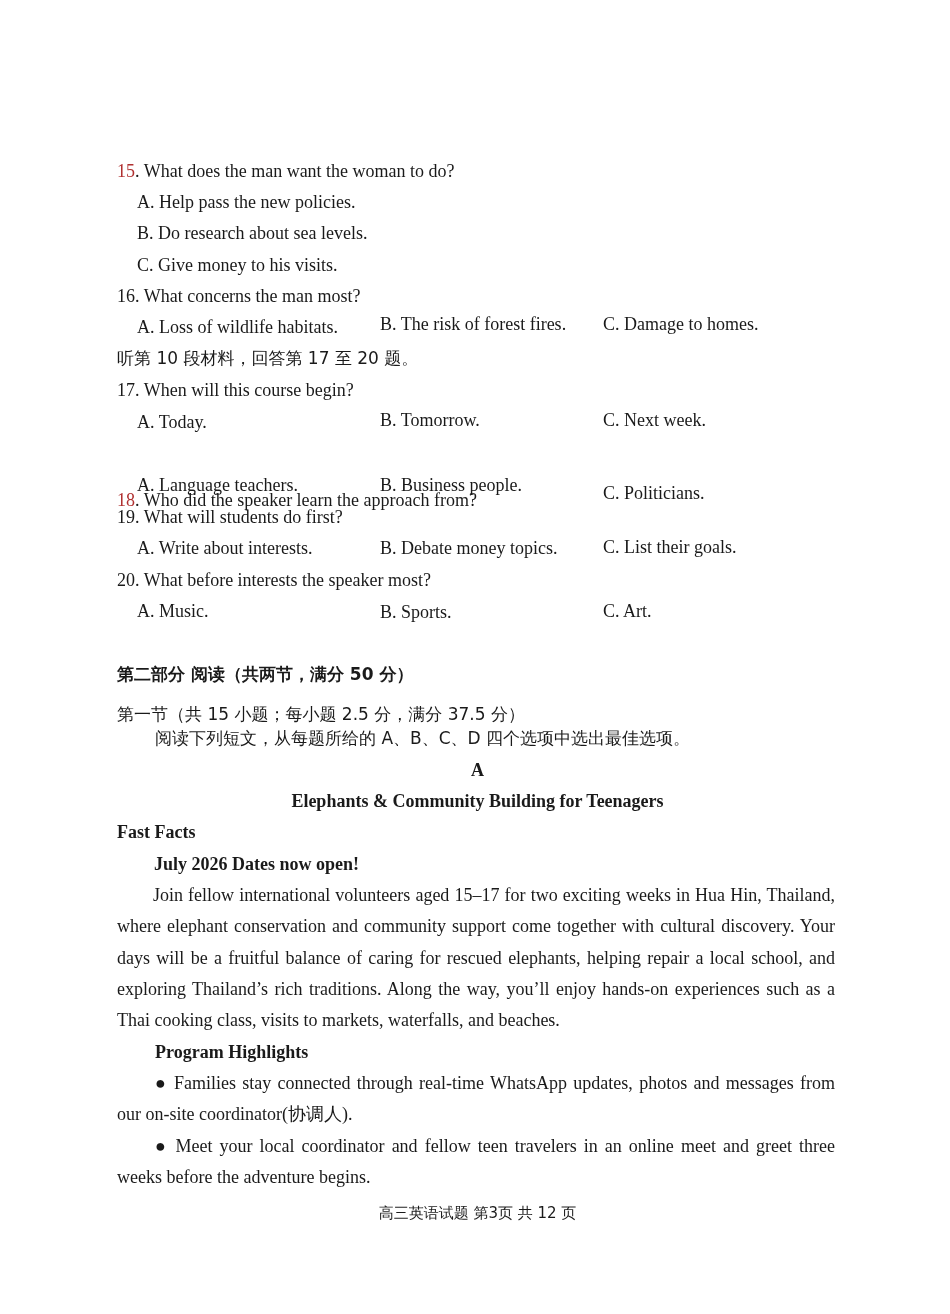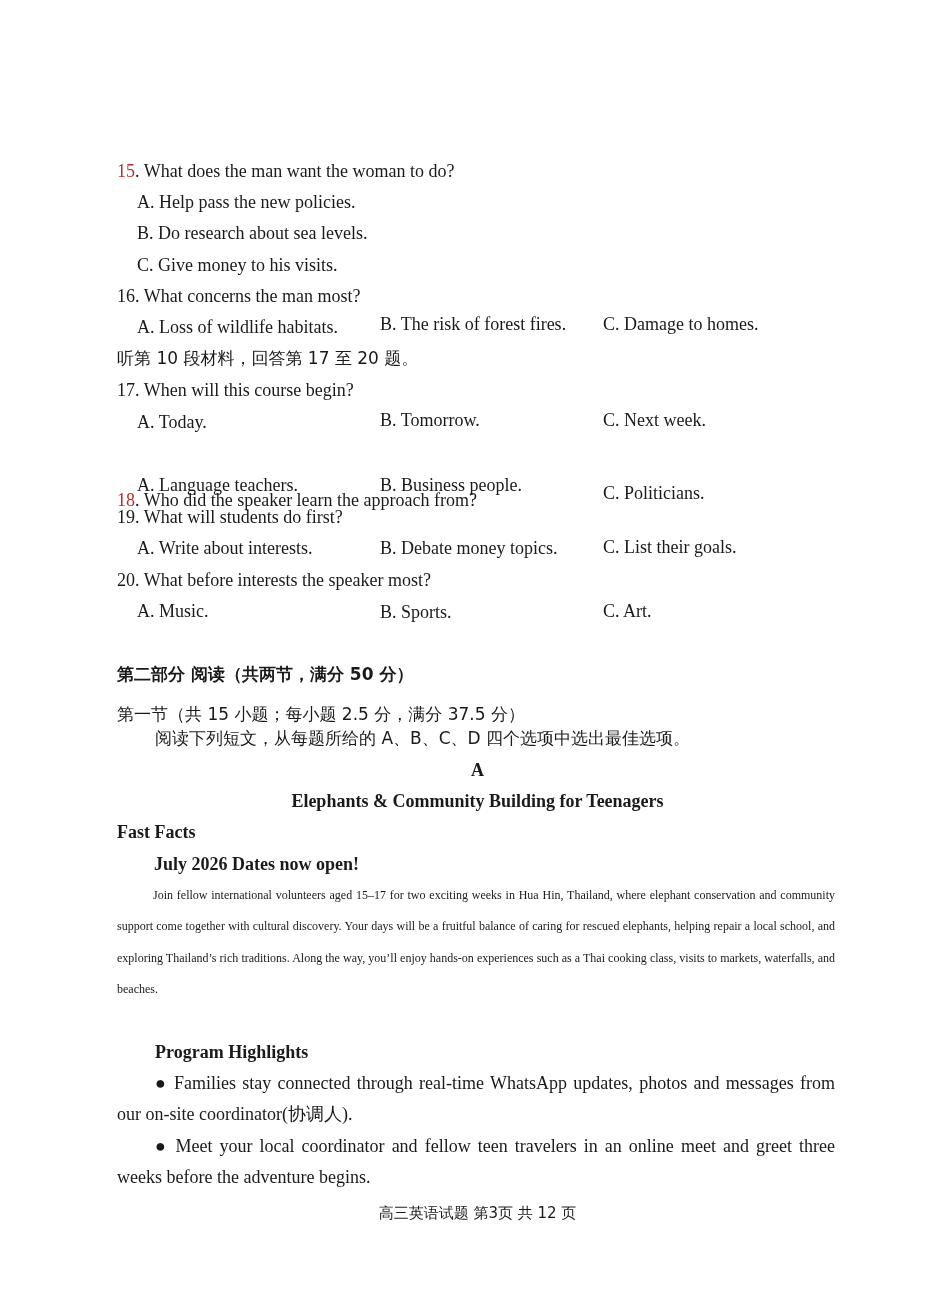--- a/index.html
+++ b/index.html
@@ -25,21 +25,21 @@
   .opt { left: 137px; }
   .colB { left: 380px; }
   .colC { left: 603px; }
   .red-num { color: #b03030; }
   .bold { font-weight: bold; }
   .cn { font-family: "DejaVu Sans", "Liberation Sans", sans-serif; font-size: 17px; }
   .para {
     position: absolute;
     left: 117px;
     width: 718px;
-    font-size: 12px;
+    font-size: 18px;
     line-height: 31.3px;
     text-align: justify;
     text-indent: 36px;
   }
   .bullet-para {
     position: absolute;
     left: 117px;
     width: 718px;
     font-size: 18px;
     line-height: 31px;

